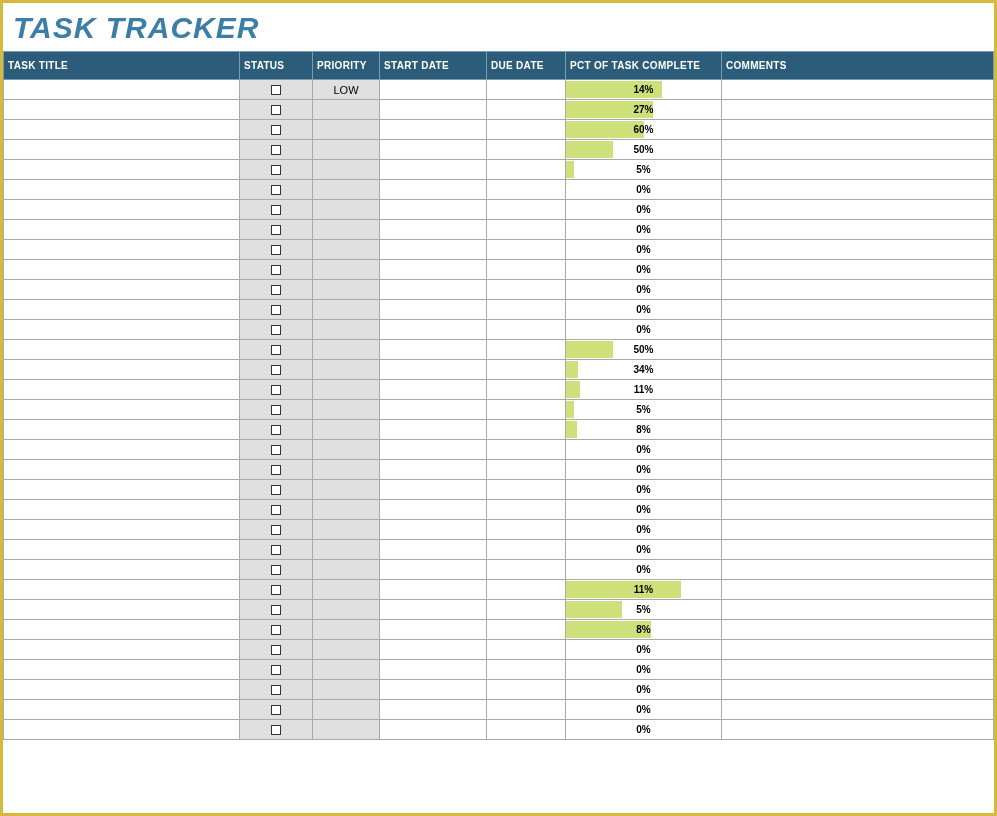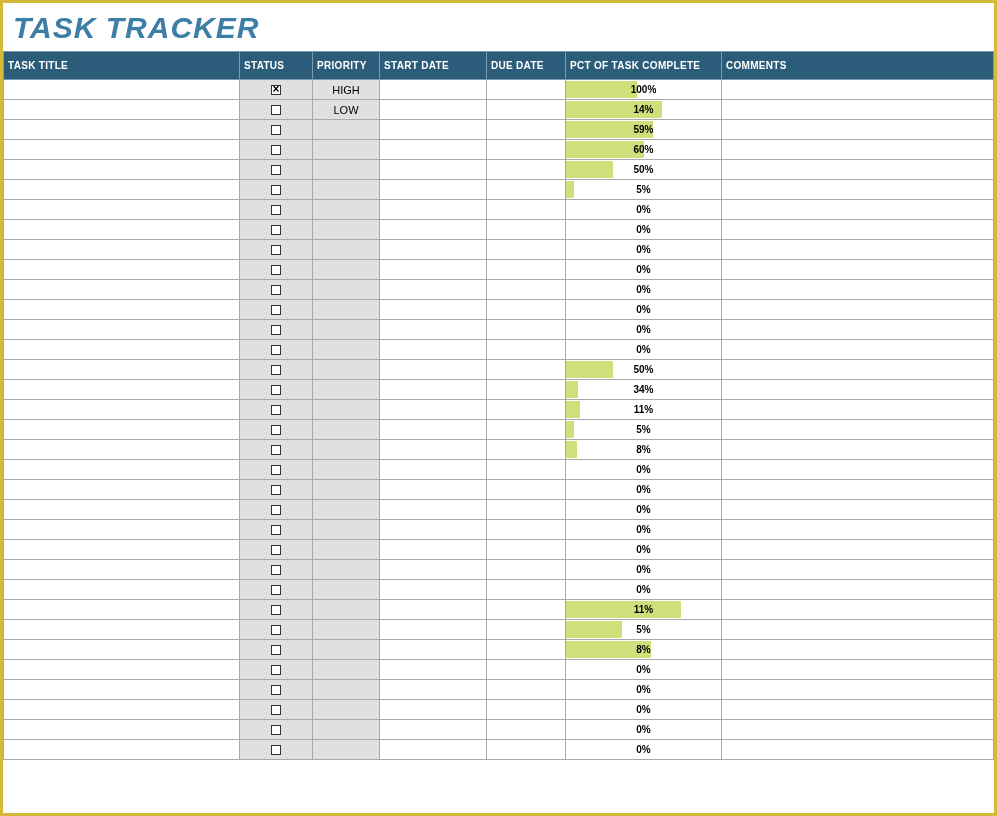--- a/index.html
+++ b/index.html
@@ -122,51 +122,39 @@
         <th>PRIORITY</th>
         <th>START DATE</th>
         <th>DUE DATE</th>
         <th>PCT OF TASK COMPLETE</th>
         <th>COMMENTS</th>
       </tr>
     </thead>
     <tbody id="tbody">
         <tr>
           <td></td>
-          <td class="status-cell"><span class="checkbox checked"></span></td>
-          <td class="priority-cell">HIGH</td>
-          <td></td>
-          <td></td>
-          <td class="pct-cell">
-            <div class="pct-bar" style="width: 46%;"></div>
-            <span class="pct-label">100%</span>
-          </td>
-          <td></td>
-        </tr>
-        <tr>
-          <td></td>
           <td class="status-cell"><span class="checkbox"></span></td>
           <td class="priority-cell">LOW</td>
           <td></td>
           <td></td>
           <td class="pct-cell">
             <div class="pct-bar" style="width: 62%;"></div>
             <span class="pct-label">14%</span>
           </td>
           <td></td>
         </tr>
         <tr>
           <td></td>
           <td class="status-cell"><span class="checkbox"></span></td>
           <td class="priority-cell"></td>
           <td></td>
           <td></td>
           <td class="pct-cell">
             <div class="pct-bar" style="width: 56%;"></div>
-            <span class="pct-label">59%</span>
+            <span class="pct-label">27%</span>
           </td>
           <td></td>
         </tr>
         <tr>
           <td></td>
           <td class="status-cell"><span class="checkbox"></span></td>
           <td class="priority-cell"></td>
           <td></td>
           <td></td>
           <td class="pct-cell">

